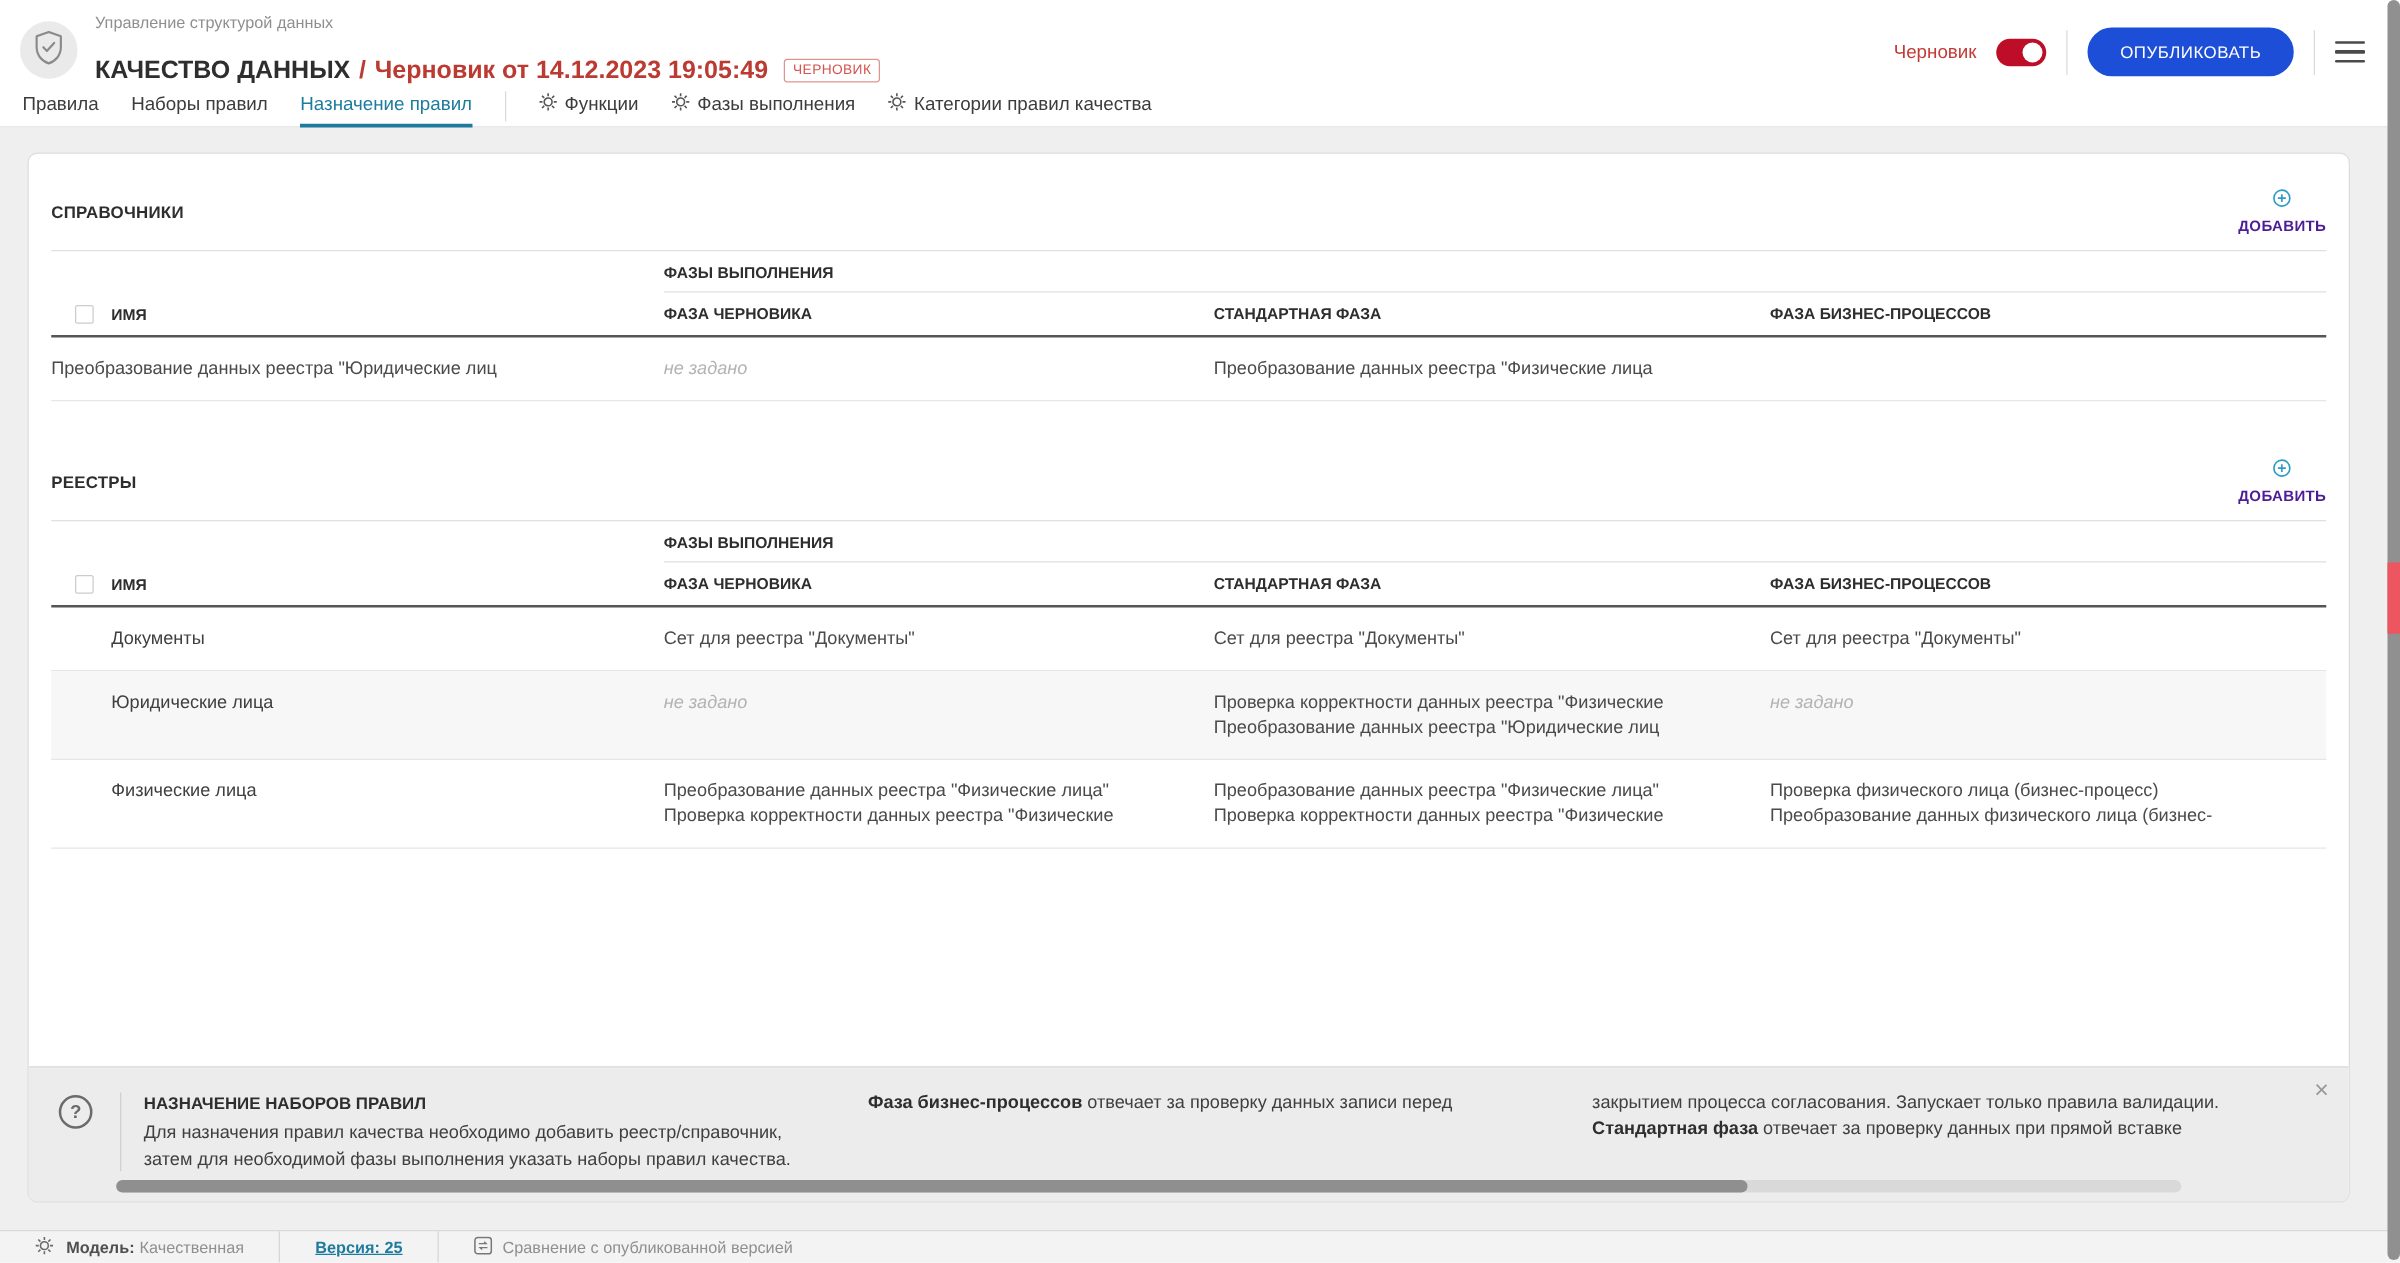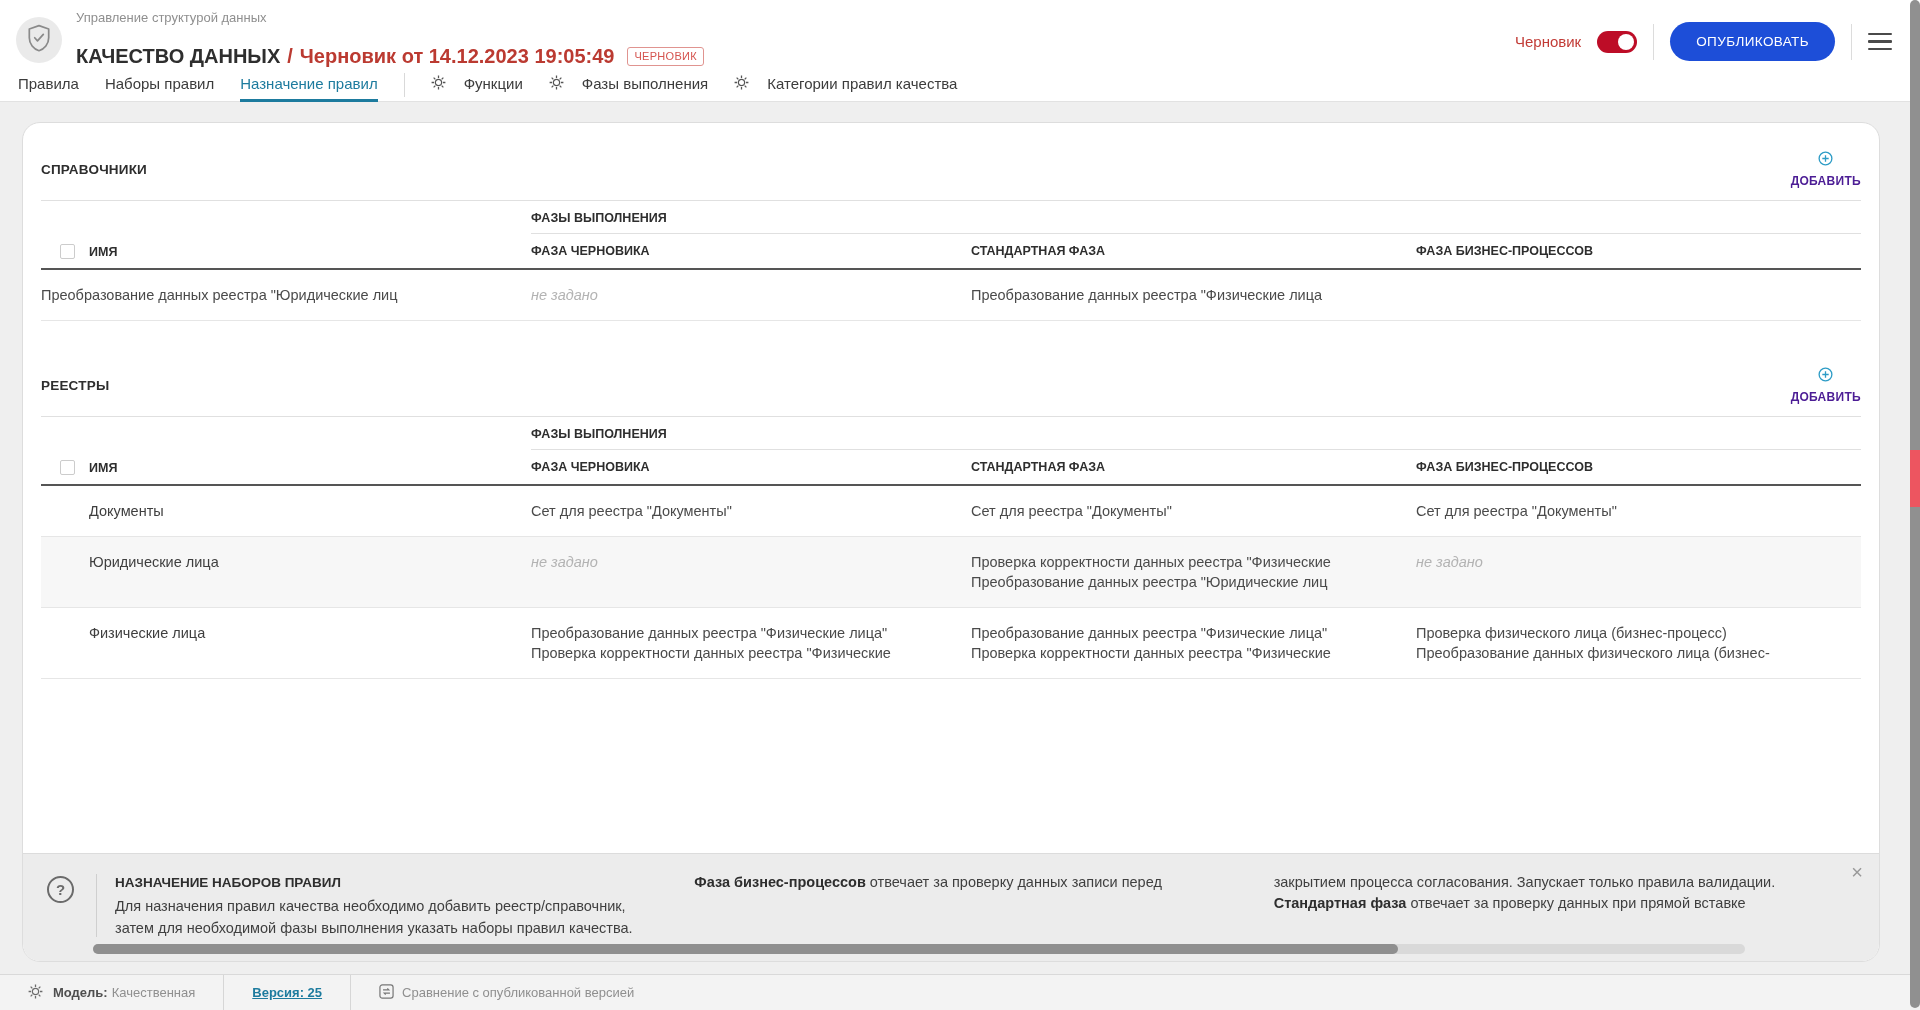--- a/index.html
+++ b/index.html
@@ -22,25 +22,25 @@
   .publish-btn { background:#1d4ed8; color:#fff; border:none; border-radius:22px; padding:12px 26px; font-size:13.5px; font-weight:400; letter-spacing:.4px; font-family:inherit; cursor:pointer; }
   .hamburger { width:24px; display:flex; flex-direction:column; gap:5px; cursor:pointer; padding:4px 0; }
   .hamburger span { display:block; height:2.5px; background:#4a4a4a; border-radius:1px; }
 
   
   .tabbar { background:#fff; border-bottom:1px solid #e2e2e2; display:flex; align-items:flex-end; gap:26px; padding:0 0 0 18px; height:22px; }
   .tab { font-size:15px; color:#3c3c3c; padding-bottom:9px; position:relative; cursor:pointer; white-space:nowrap; }
   .tab.active { color:#1d7b9e; }
   .tab.active::after { content:""; position:absolute; left:0; right:0; bottom:-1px; height:3px; background:#1d7b9e; }
   .tab-sep { width:1px; height:24px; background:#d9d9d9; margin-bottom:4px; }
-  .gear-tab { display:flex; align-items:center; gap:18px; }
+  .gear-tab { display:flex; align-items:center; gap:6px; }
   .gear-tab svg { margin-bottom:-1px; }
 
   
-  .card { position:absolute; left:22px; right:40px; top:122px; height:840px; background:#fff; border:1px solid #dddddd; border-radius:18px; display:flex; flex-direction:column; overflow:hidden; }
+  .card { position:absolute; left:22px; right:40px; top:122px; height:840px; background:#fff; border:1px solid #dddddd; border-radius:8px; display:flex; flex-direction:column; overflow:hidden; }
   .section { padding:0 18px; }
   .section-head { display:flex; justify-content:space-between; align-items:center; margin:28px 0 12px; }
   .section-title { font-size:13.5px; font-weight:700; color:#2e2e2e; letter-spacing:.2px; }
   .add-link { display:flex; align-items:center; gap:5px; color:#4c1d95; font-size:12px; font-weight:700; letter-spacing:.3px; cursor:pointer;flex-direction:column; }
 
   .tbl { border-top:1px solid #e0e0e0; }
   .grid { display:grid; grid-template-columns:490px 440px 445px 1fr; }
   .group-row .group-label { grid-column:2 / 5; border-bottom:1px solid #e0e0e0; padding:10px 0 8px; font-size:12.5px; font-weight:700; color:#2e2e2e; }
   .head-row { border-bottom:2px solid #555; }
   .head-row .hcell { padding:10px 0 9px; font-size:12.5px; font-weight:700; color:#2e2e2e; }
@@ -59,21 +59,21 @@
   .help-icon { width:27px; height:27px; border:2px solid #6b6b6b; border-radius:50%; color:#6b6b6b; font-size:15px; font-weight:700; display:flex; align-items:center; justify-content:center; margin:4px 10px 0 8px; flex:0 0 auto; }
   .panel-div { width:1px; background:#cfcfcf; margin:2px 18px 2px 12px; }
   .panel-cols { flex:1; display:grid; grid-template-columns:1fr 1fr 1fr; column-gap:44px; padding-right:46px; font-size:14.5px; line-height:21.5px; color:#3f3f3f; }
   .panel-title { font-size:13.5px; font-weight:700; color:#2e2e2e; margin-bottom:3px; }
   .panel-cols b { font-weight:700; color:#2e2e2e; }
   .close-x { position:absolute; top:8px; right:16px; font-size:20px; color:#999; cursor:pointer; line-height:1; }
   .hscroll { position:absolute; left:70px; right:134px; bottom:7px; height:10px; border-radius:5px; background:#d9d9d9; }
   .hscroll .thumb { width:79%; height:100%; border-radius:5px; background:#8f8f8f; }
 
   
-  .footer { position:absolute; left:0; right:0; bottom:0; height:36px; background:#f3f3f3; border-top:1px solid #d9d9d9; display:flex; align-items:center; font-size:13px; color:#8f8f8f; padding-left:28px; }
+  .footer { position:absolute; left:0; right:0; bottom:0; height:26px; background:#f3f3f3; border-top:1px solid #d9d9d9; display:flex; align-items:center; font-size:13px; color:#8f8f8f; padding-left:28px; }
   .footer .fdiv { width:1px; height:100%; background:#d6d6d6; margin:0 28px; }
   .footer .model-label { color:#4f4f4f; font-weight:700; margin:0 4px 0 10px; }
   .version-link { color:#1d7b9e; font-weight:700; text-decoration:underline; cursor:pointer; }
   .compare { display:flex; align-items:center; gap:8px; cursor:pointer; }
 
   
   .vscroll { position:absolute; top:0; right:0; width:10px; height:1010px; z-index:50; }
   .vscroll .vthumb { position:absolute; top:0; bottom:2px; left:0; right:0; background:#909090; border-radius:5px; }
   .vscroll .red-mark { position:absolute; top:450px; height:57px; left:0; right:0; background:#ed5560; }
 </style>

